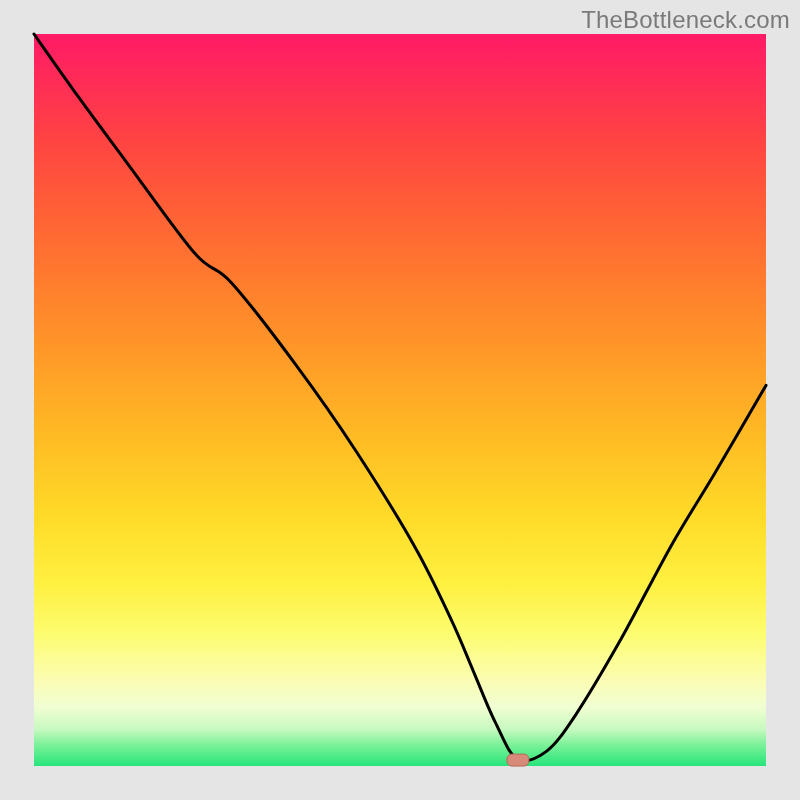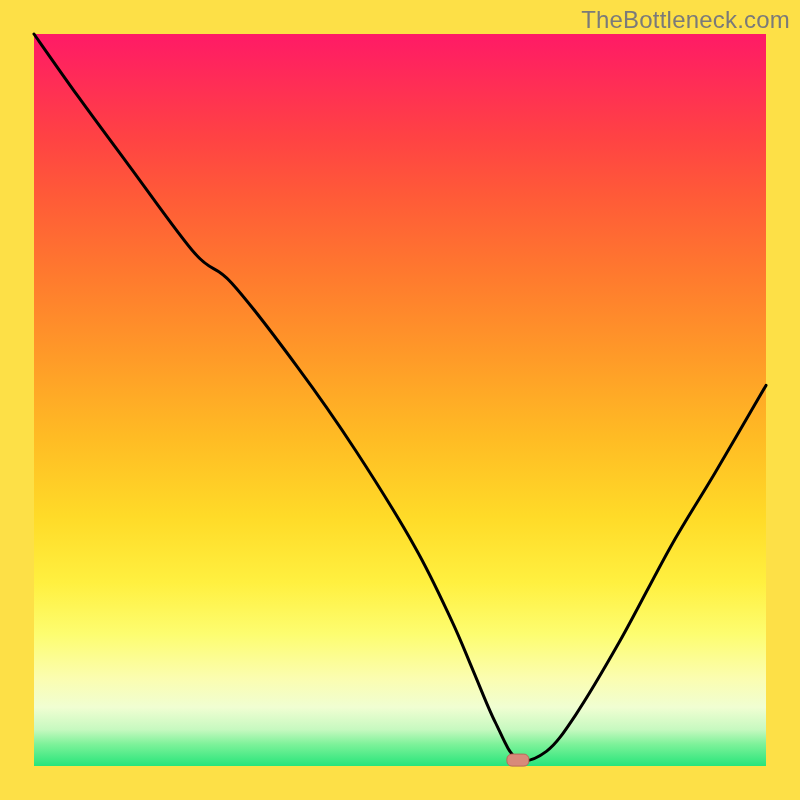--- a/index.html
+++ b/index.html
@@ -10,21 +10,21 @@
     background: #000;
     overflow: hidden;
     font-family: Arial, Helvetica, sans-serif;
   }
   .frame {
     position: absolute;
     left: 0;
     top: 0;
     width: 800px;
     height: 800px;
-    background: #fde047;
+    background: #e5e5e5;
   }
   .plot-area {
     position: absolute;
     left: 34px;
     top: 34px;
     width: 732px;
     height: 732px;
     
     background: linear-gradient(
       to bottom,

